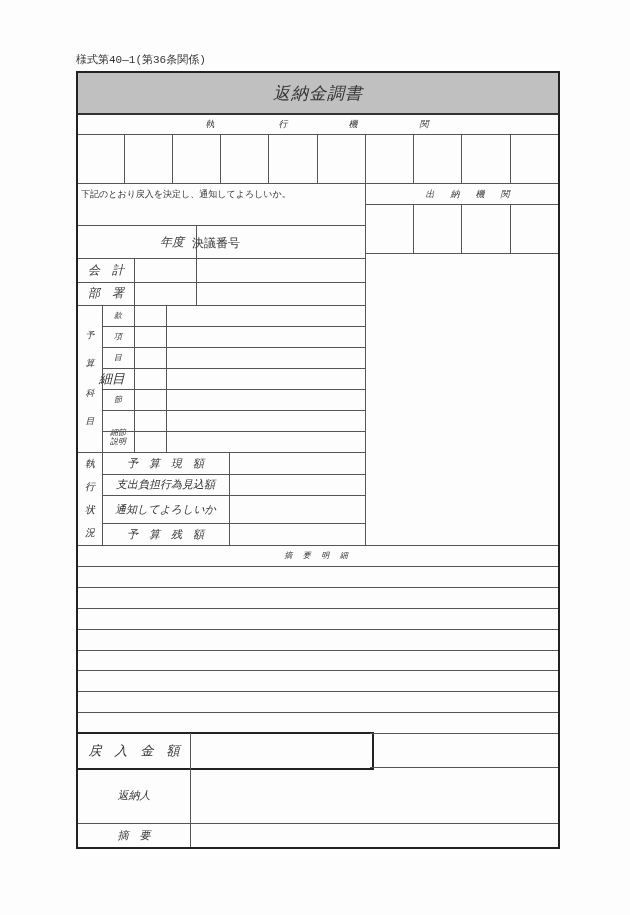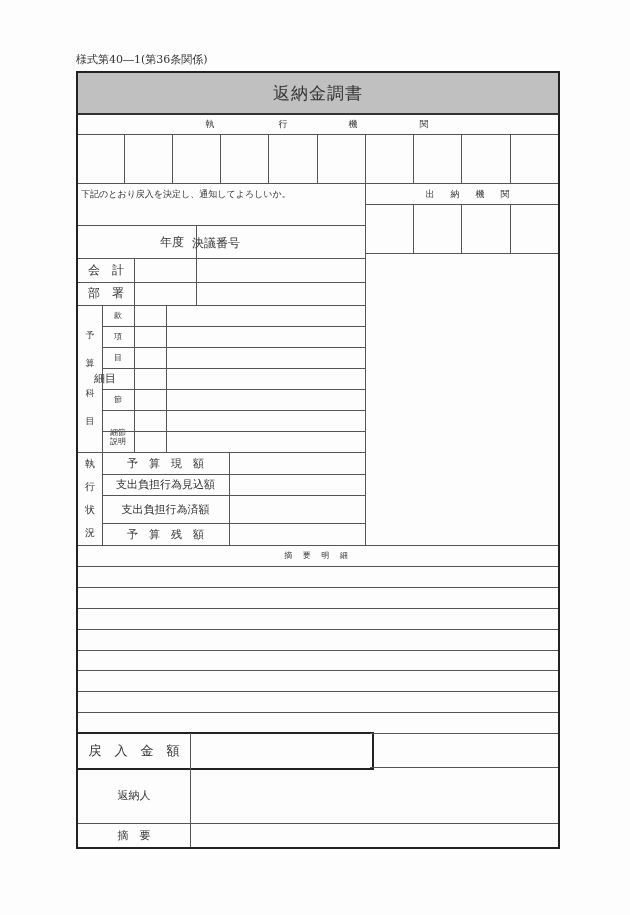--- a/index.html
+++ b/index.html
@@ -1,29 +1,29 @@
 <!DOCTYPE html>
 <html><head>
 <meta charset="utf-8">
 <style>
   html, body { margin:0; padding:0; background:#fdfdfd; }
   body { width:630px; height:915px; position:relative; overflow:hidden;
          font-family:"DejaVu Serif","Liberation Serif",serif; color:#333; }
   .abs { position:absolute; }
   .hl { position:absolute; height:0; border-top:1px solid #555; }
   .vl { position:absolute; width:0; border-left:1px solid #555; }
-  .txt { position:absolute; white-space:nowrap; display:flex; align-items:center; justify-content:center; }
+  .txt { position:absolute; white-space:nowrap; display:flex; align-items:center; justify-content:center;font-style:italic; }
   .small { font-size:9px; }
   .mid { font-size:12px; }
   .big { font-size:13px; }
 </style>
 </head>
 <body>
 
-<div class="abs" style="left:76px; top:52px; font-size:11px; color:#333;">様式第40―1(第36条関係)</div>
+<div class="abs" style="left:76px; top:52px; font-size:11px; color:#333;font-family:Liberation Mono, monospace;">様式第40―1(第36条関係)</div>
 
 <div class="abs" style="left:76px; top:71px; width:480px; height:774px; border:2px solid #222;"></div>
 
 <div class="abs" style="left:78px; top:73px; width:480px; height:40px; background:#c0c0c0; border-bottom:2px solid #333;"></div>
 <div class="txt" style="left:78px; top:73px; width:480px; height:40px; font-size:17px; letter-spacing:1px; color:#333;">返納金調書</div>
 
 <div class="hl" style="left:78px; top:134px; width:480px;"></div>
 <div class="txt small" style="left:200px; top:114px; width:20px; height:20px;">執</div>
 <div class="txt small" style="left:273px; top:114px; width:20px; height:20px;">行</div>
 <div class="txt small" style="left:343px; top:114px; width:20px; height:20px;">機</div>
@@ -76,40 +76,40 @@
 <div class="txt small" style="left:78px; top:355px; width:24px; height:16px;">算</div>
 <div class="txt small" style="left:78px; top:385px; width:24px; height:16px;">科</div>
 <div class="txt small" style="left:78px; top:413px; width:24px; height:16px;">目</div>
 
 <div class="txt small" style="left:102px; top:305px; width:32px; height:21px; font-size:8px;">款</div>
 <div class="hl" style="left:102px; top:326px; width:263px;"></div>
 <div class="txt small" style="left:102px; top:326px; width:32px; height:21px; font-size:8px;">項</div>
 <div class="hl" style="left:102px; top:347px; width:263px;"></div>
 <div class="txt small" style="left:102px; top:347px; width:32px; height:21px; font-size:8px;">目</div>
 <div class="hl" style="left:102px; top:368px; width:263px;"></div>
-<div class="txt small" style="left:89px; top:368px; width:32px; height:21px; font-size:11px;text-align:center;">細目</div>
+<div class="txt small" style="left:96px; top:368px; width:32px; height:21px; font-size:13px;text-align:center;">細目</div>
 <div class="hl" style="left:102px; top:389px; width:263px;"></div>
 <div class="txt small" style="left:102px; top:389px; width:32px; height:21px; font-size:8px;">節</div>
 <div class="hl" style="left:102px; top:410px; width:263px;"></div>
 <div class="txt small" style="left:102px; top:422px; width:32px; height:21px; font-size:8px;">細節</div>
 <div class="hl" style="left:102px; top:431px; width:263px;"></div>
 <div class="txt small" style="left:102px; top:431px; width:32px; height:21px; font-size:8px;">説明</div>
 <div class="hl" style="left:78px; top:452px; width:287px;"></div>
 
 <div class="vl" style="left:229px; top:452px; height:93px;"></div>
 <div class="txt small" style="left:78px; top:456px; width:24px; height:16px; font-size:10px;">執</div>
 <div class="txt small" style="left:78px; top:479px; width:24px; height:16px; font-size:10px;">行</div>
 <div class="txt small" style="left:78px; top:502px; width:24px; height:16px; font-size:10px;">状</div>
 <div class="txt small" style="left:78px; top:525px; width:24px; height:16px; font-size:10px;">況</div>
 
 <div class="txt mid" style="left:102px; top:452px; width:127px; height:22px; font-size:11px;">予　算　現　額</div>
 <div class="hl" style="left:102px; top:474px; width:263px;"></div>
 <div class="txt mid" style="left:102px; top:474px; width:127px; height:21px; font-size:11px;">支出負担行為見込額</div>
 <div class="hl" style="left:102px; top:495px; width:263px;"></div>
-<div class="txt mid" style="left:102px; top:495px; width:127px; height:28px; font-size:11px;">支出負担行為済額</div>
+<div class="txt mid" style="left:102px; top:495px; width:127px; height:28px; font-size:11px;">通知してよろしいか</div>
 <div class="hl" style="left:102px; top:523px; width:263px;"></div>
 <div class="txt mid" style="left:102px; top:523px; width:127px; height:22px; font-size:11px;">予　算　残　額</div>
 <div class="hl" style="left:78px; top:545px; width:480px;"></div>
 
 <div class="txt small" style="left:78px; top:545px; width:480px; height:21px; letter-spacing:4px; font-size:8px;">摘 要 明 細</div>
 <div class="hl" style="left:78px; top:566px; width:480px;"></div>
 <div class="hl" style="left:78px; top:587px; width:480px;"></div>
 <div class="hl" style="left:78px; top:608px; width:480px;"></div>
 <div class="hl" style="left:78px; top:629px; width:480px;"></div>
 <div class="hl" style="left:78px; top:650px; width:480px;"></div>

